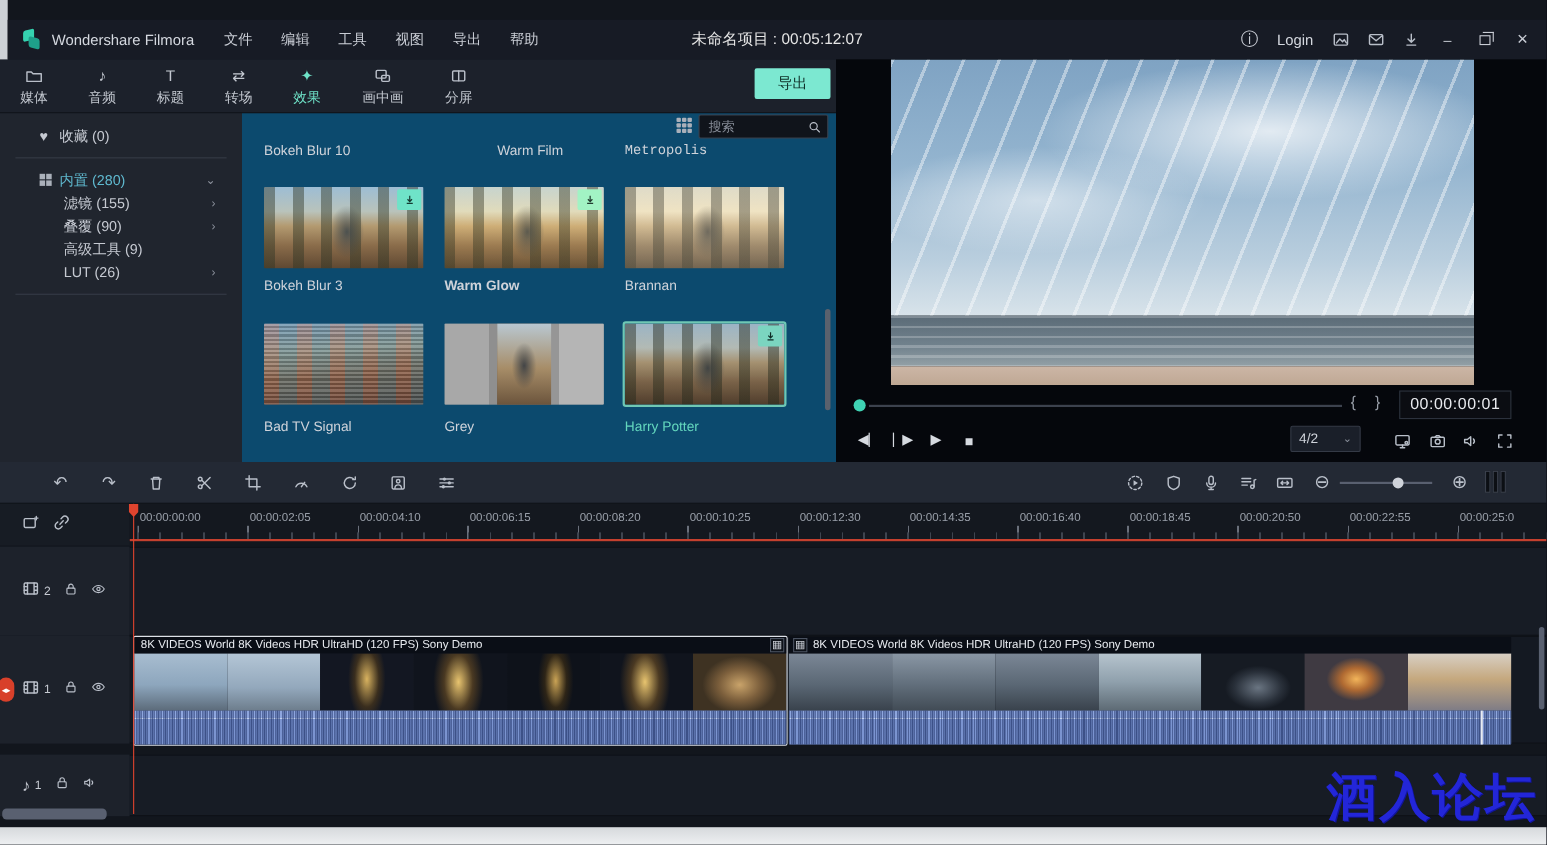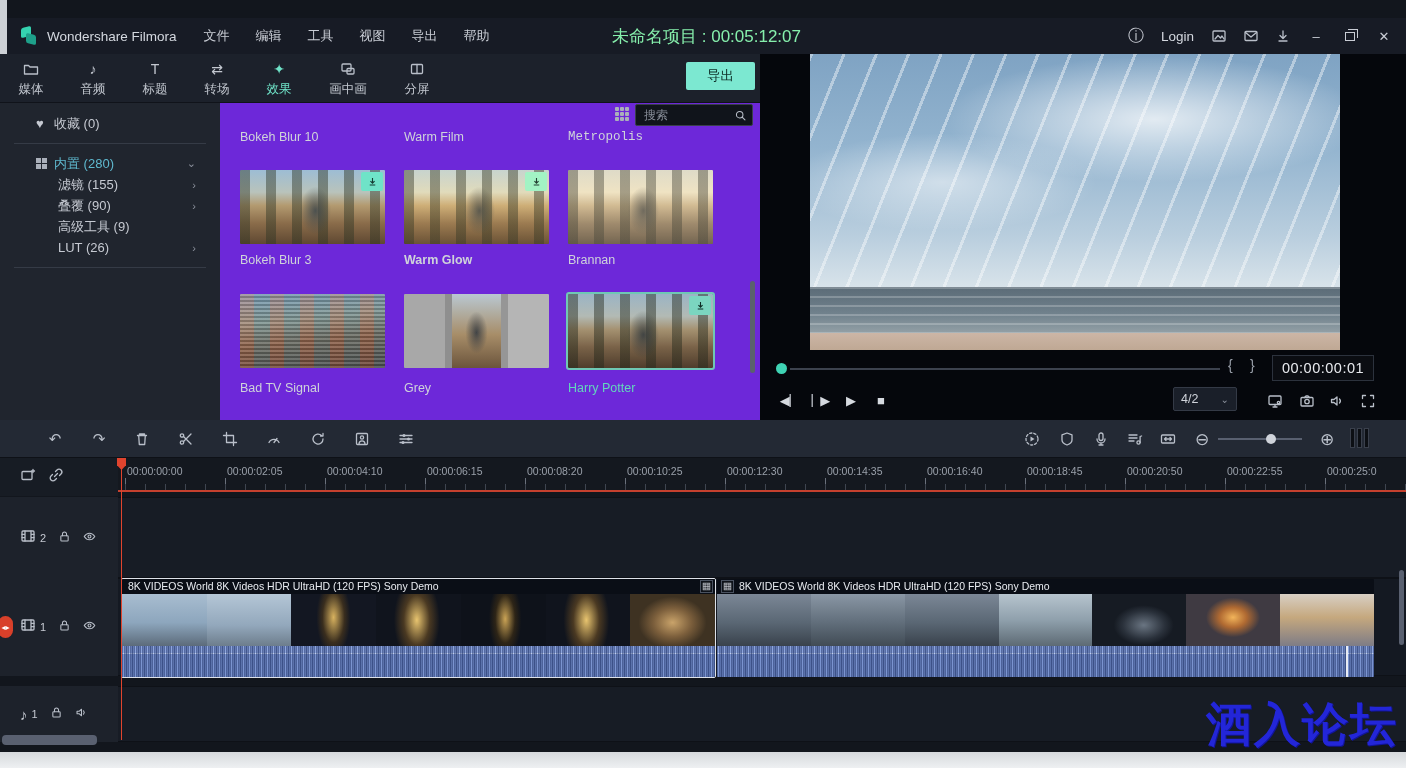--- a/index.html
+++ b/index.html
@@ -14,21 +14,21 @@
   #edge-left { left:0; top:18; width:7px; height:96px; background:#cdd1d6; }
   #edge-bottom { left:0; top:752px; width:1406px; height:16px; background:linear-gradient(#d6d9dc,#eef0f2); }
 
   
   #titlebar { left:7px; top:18px; width:1399px; height:36px; background:#171b25; display:flex; align-items:center; color:#c9cdd5; font-size:13px; }
   #logo { width:20px; height:20px; margin:0 8px 0 12px; position:relative; }
   #logo:before { content:""; position:absolute; left:2px; top:1px; width:10px; height:10px; background:#35d3b0; transform:skewY(-14deg); border-radius:2px;}
   #logo:after { content:""; position:absolute; left:7px; top:8px; width:10px; height:10px; background:#1ea08a; transform:skewY(14deg); border-radius:2px;}
   #appname { font-size:13.5px; color:#d4d8df; margin-right:14px; white-space:nowrap; }
   .menu-item { padding:4px 13px; cursor:default; }
-  #proj-title { position:absolute; left:50%; transform:translateX(-50%); color:#86efac; font-size:17px; }
+  #proj-title { position:absolute; left:50%; transform:translateX(-50%); color:#e5e5e5; font-size:14px; }
   #tb-right { position:absolute; right:8px; display:flex; align-items:center; gap:6px; }
   .tb-ico { width:26px; height:24px; display:flex; align-items:center; justify-content:center; }
   #login-label { font-size:13.5px; padding:0 6px; color:#d4d8df; }
   .win-btn { width:28px; height:24px; display:flex; align-items:center; justify-content:center; color:#c9cdd5; font-size:13px; }
   #restore-icon { width:10px; height:9px; border:1px solid #c9cdd5; position:relative; }
   #restore-icon:before { content:""; position:absolute; left:2px; top:-4px; width:9px; height:8px; border:1px solid #c9cdd5; border-bottom:none; border-left:none; }
 
   
   #tabbar { left:0; top:54px; width:760px; height:49px; background:#1c212b; display:flex; align-items:center; border-bottom:1px solid #10131a; }
   .tab { width:62px; display:flex; flex-direction:column; align-items:center; gap:3px; color:#c3c8d0; font-size:12.5px; position:relative; padding-top:2px;}
@@ -46,21 +46,21 @@
   #sb-fav { margin-top:10px; }
   #sb-builtin { color:#5fb9cf;align-items:center; }
   #grid-icon { position:absolute; left:36px; top:5px; width:11px; height:11px;
     background:conic-gradient(#aab0ba 0 0); background:linear-gradient(#aab0ba,#aab0ba); 
     -webkit-mask: none; display:grid; grid-template-columns:1fr 1fr; gap:1.5px; background:none;}
   #grid-icon span{ background:#aab0ba; }
   .sb-indent { padding-left:58px; }
   #sb-filmstocks { display:flex; align-items:center; gap:7px; padding-left:34px; }
 
   
-  #effects { left:220px; top:103px; width:540px; height:317px; background:#6d28d9; overflow:hidden; }
+  #effects { left:220px; top:103px; width:540px; height:317px; background:#0c4a6e; overflow:hidden; }
   #fx-grid-ico { position:absolute; left:395px; top:4px; width:14px; height:14px; display:grid; grid-template-columns:1fr 1fr 1fr; gap:1.5px; }
   #fx-grid-ico span { background:#aab0ba; border-radius:1px; }
   #fx-search { position:absolute; left:415px; top:1px; width:118px; height:22px; background:#10141b; border:1px solid #3a404c; border-radius:2px; display:flex; align-items:center; }
   #fx-search input { flex:1; background:transparent; border:none; outline:none; color:#aeb4be; font-size:12px; padding:0 4px 0 8px; width:80px; font-family:inherit;}
   #fx-search input::placeholder { color:#878d98; }
   .fx-label { font-size:12.5px; color:#cfd3da; }
   .fx-label.sel { color:#63d6bd; }
   .fx-col0 { left:20px; } .fx-col1 { left:184px; } .fx-col2 { left:348px; }
   .thumb { position:absolute; width:145px; height:74px; border-radius:1px; overflow:hidden; }
   .thumb.sel { outline:2px solid #63d6bd; }
@@ -416,21 +416,21 @@
     <div id="fx-search">
       <input placeholder="搜索" style="">
       <span style="padding-right:5px;display:flex;">
           <svg class="i sm">
             <use href="#i-search"></use>
           </svg>
         </span>
     </div>
 
     <div class="abs fx-label fx-col0" style="top:27px;">Bokeh Blur 10</div>
-    <div class="abs fx-label fx-col1" style="top:27px;">Warm Film</div>
+    <div class="abs fx-label fx-col1" style="top:27px;margin-left:48px;">Warm Film</div>
     <div class="abs fx-label fx-col2" style="top:27px;font-family:Liberation Mono, monospace;">Metropolis</div>
 
     <div class="thumb art-vineyard fx-col0" style="top:67px;">
       <span class="dl-badge">
           <svg>
             <use href="#i-download"></use>
           </svg>
         </span>
     </div>
     <div class="thumb art-vineyard art-warm fx-col1" style="top:67px;">

